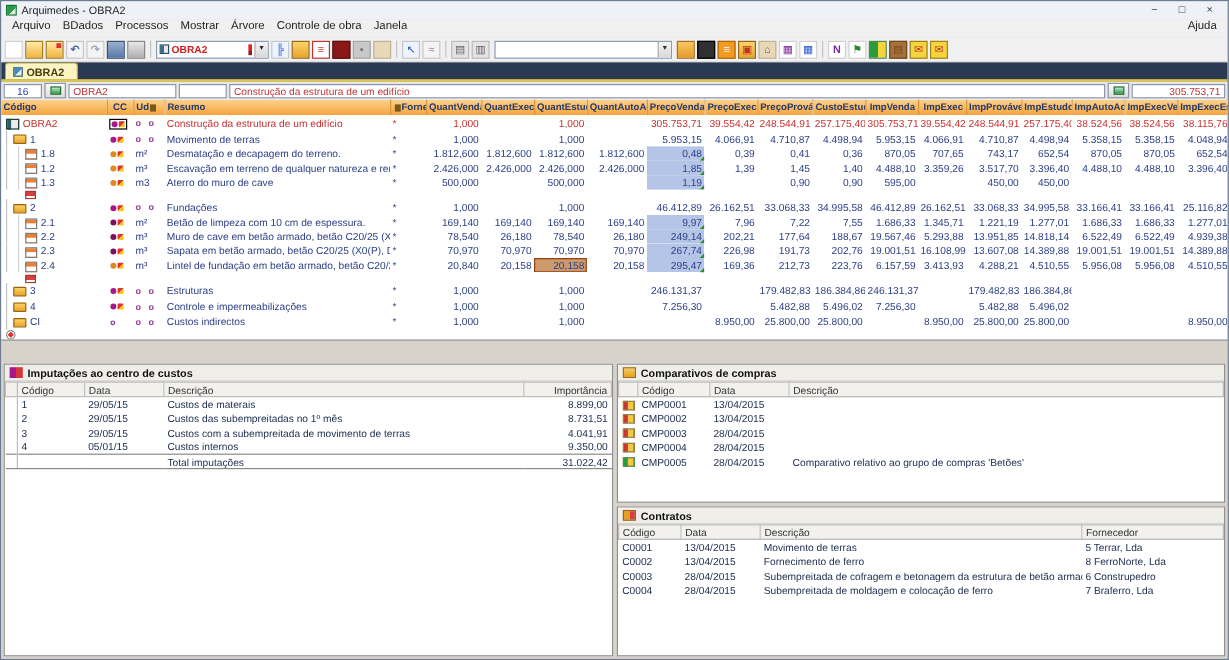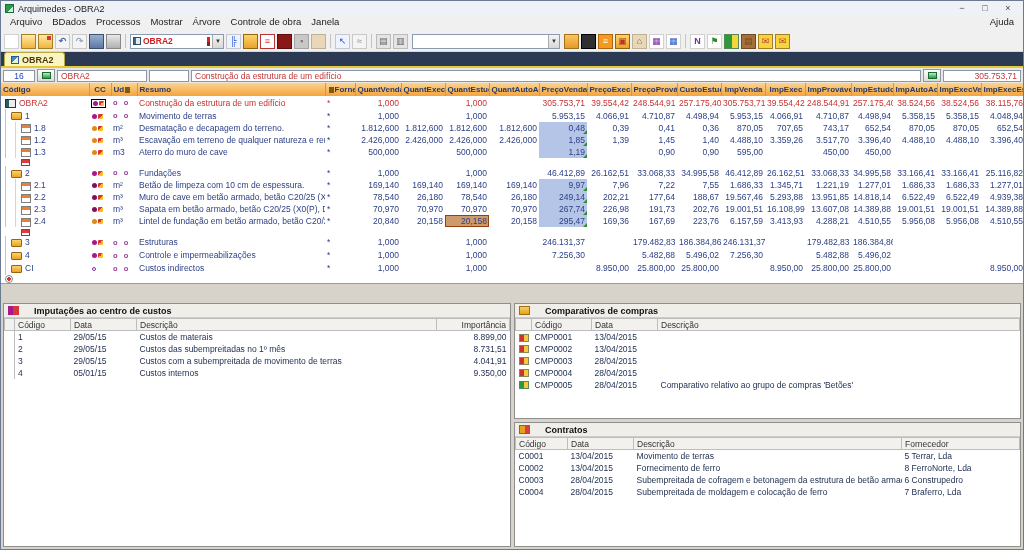--- a/index.html
+++ b/index.html
@@ -102,21 +102,21 @@
   tr.r-chapter td.c0,tr.r-leaf td.c0,tr.ph-leaf td.c0,tr.ph-root td.c0{background-image:linear-gradient(#c4c4c4,#c4c4c4);background-repeat:no-repeat;background-position:4px 0;background-size:1px 100%;}
   tr.r-leaf td.c0,tr.ph-leaf td.c0{background-image:linear-gradient(#c4c4c4,#c4c4c4),linear-gradient(#d4d4d4,#d4d4d4);background-position:4px 0,14px 0;background-size:1px 100%,1px 100%;background-repeat:no-repeat,no-repeat;}
   .gap{flex:1 1 auto;background:#d7d3cb;border-top:1px solid #9a9a9a;}
   
   .bottom{flex:0 0 248px;display:flex;gap:3px;padding:2px;background:#d7d3cb;}
   .panel{background:#fff;border:1px solid #8f8f8f;display:flex;flex-direction:column;overflow:hidden;}
   .p-imput{width:508px;flex:0 0 auto;}
   .rightcol{flex:1;display:flex;flex-direction:column;gap:3px;min-width:0;}
   .p-comp{height:116px;flex:0 0 auto;}
   .p-contr{flex:1;}
-  .phead{height:14px;background:#f0eee9;border-bottom:1px solid #cfcdc7;display:flex;align-items:center;gap:15px;padding:0 4px;font-size:9px;font-weight:700;color:#111;flex:0 0 auto;}
+  .phead{height:14px;background:#f0eee9;border-bottom:1px solid #cfcdc7;display:flex;align-items:center;gap:4px;padding:0 4px;font-size:9px;font-weight:700;color:#111;flex:0 0 auto;}
   .pico{width:11px;height:9px;flex:0 0 auto;}
   .pico.imput{background:linear-gradient(90deg,#a8188c 0 50%,#d43838 50%);}
   .pico.comp{background:linear-gradient(#f5d060,#e8a020);border:1px solid #a07010;}
   .pico.contr{background:linear-gradient(90deg,#e8a020 0 55%,#d84040 55%);border:1px solid #a06010;}
   .ptable{border-collapse:collapse;table-layout:fixed;width:100%;}
   .ptable th{height:12px;background:#f2f1ee;border:1px solid #bdbdbd;font-size:8.5px;font-weight:400;color:#333;text-align:left;padding:0 3px;white-space:nowrap;overflow:hidden;}
   .ptable th.r{text-align:right;}
   .ptable td{height:12px;font-size:8.5px;color:#1c2c4e;padding:0 3px;white-space:nowrap;overflow:hidden;}
   .ptable td.r{text-align:right;}
   .ptable td.g{border-right:1px solid #bdbdbd;}
@@ -505,21 +505,21 @@
             </span></td>
           <td>m³</td>
           <td>Lintel de fundação em betão armado, betão C20/25 (X0(P), D</td>
           <td>*</td>
           <td class="num">20,840</td>
           <td class="num">20,158</td>
           <td class="num hl-qe">20,158</td>
           <td class="num">20,158</td>
           <td class="num hl-pv">295,47</td>
           <td class="num">169,36</td>
-          <td class="num">167,69</td>
+          <td class="num">212,73</td>
           <td class="num">223,76</td>
           <td class="num">6.157,59</td>
           <td class="num">3.413,93</td>
           <td class="num">4.288,21</td>
           <td class="num">4.510,55</td>
           <td class="num">5.956,08</td>
           <td class="num">5.956,08</td>
           <td class="num">4.510,55</td>
         </tr>
         <tr class="r-ph-leaf ph">
@@ -655,20 +655,27 @@
             <td>Custos com a subempreitada de movimento de terras</td>
             <td class="r">4.041,91</td>
           </tr>
           <tr>
             <td class="g"></td>
             <td>4</td>
             <td>05/01/15</td>
             <td>Custos internos</td>
             <td class="r">9.350,00</td>
           </tr>
+          <tr class="total">
+            <td class="g"></td>
+            <td></td>
+            <td></td>
+            <td>Total imputações</td>
+            <td class="r">31.022,42</td>
+          </tr>
         </tbody>
       </table>
   </div>
   <div class="rightcol">
     <div class="panel p-comp">
       <div class="phead">
         <span class="pico comp"></span>
         <span>Comparativos de compras</span>
       </div>
       <table class="ptable" id="t-comp">

